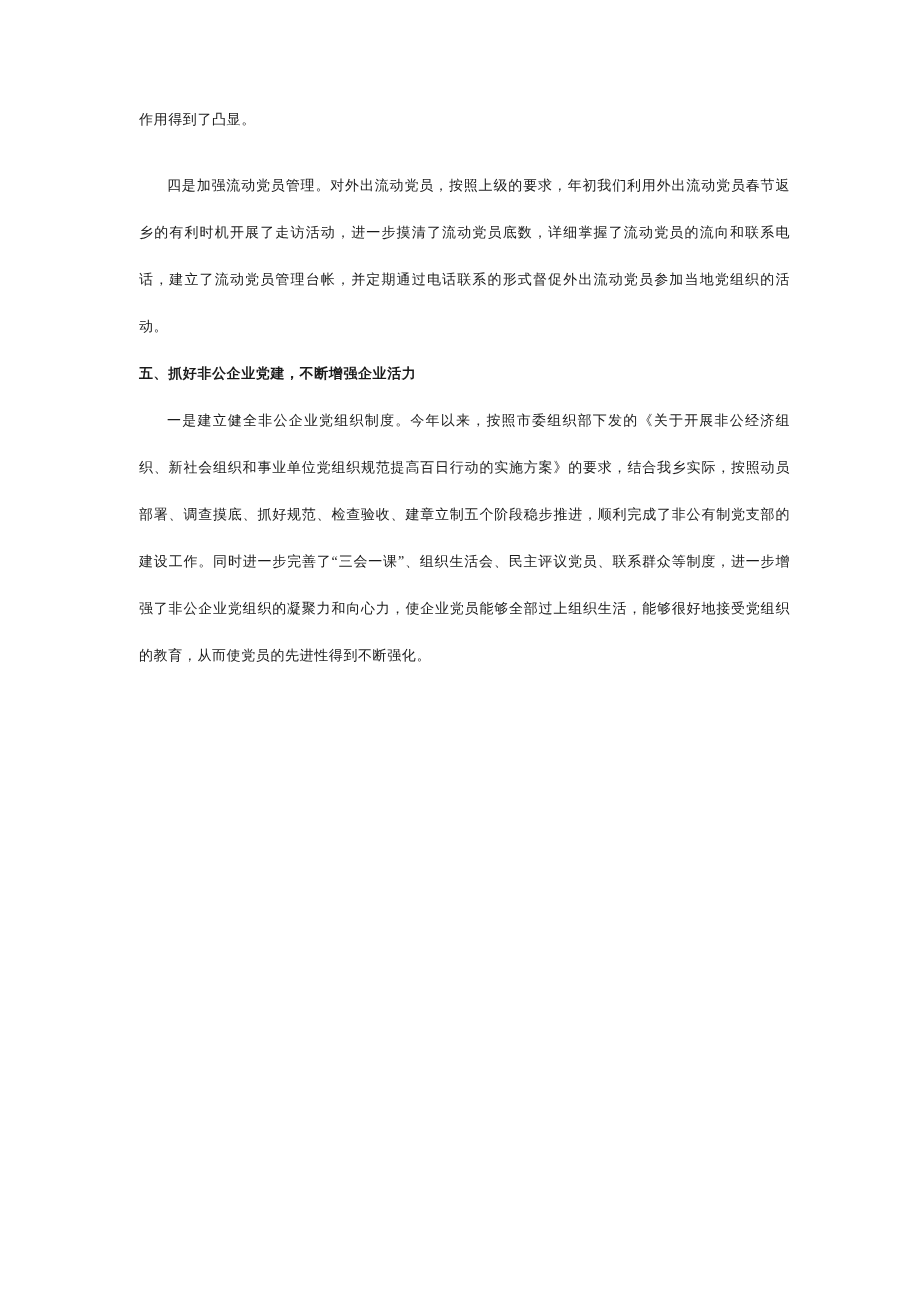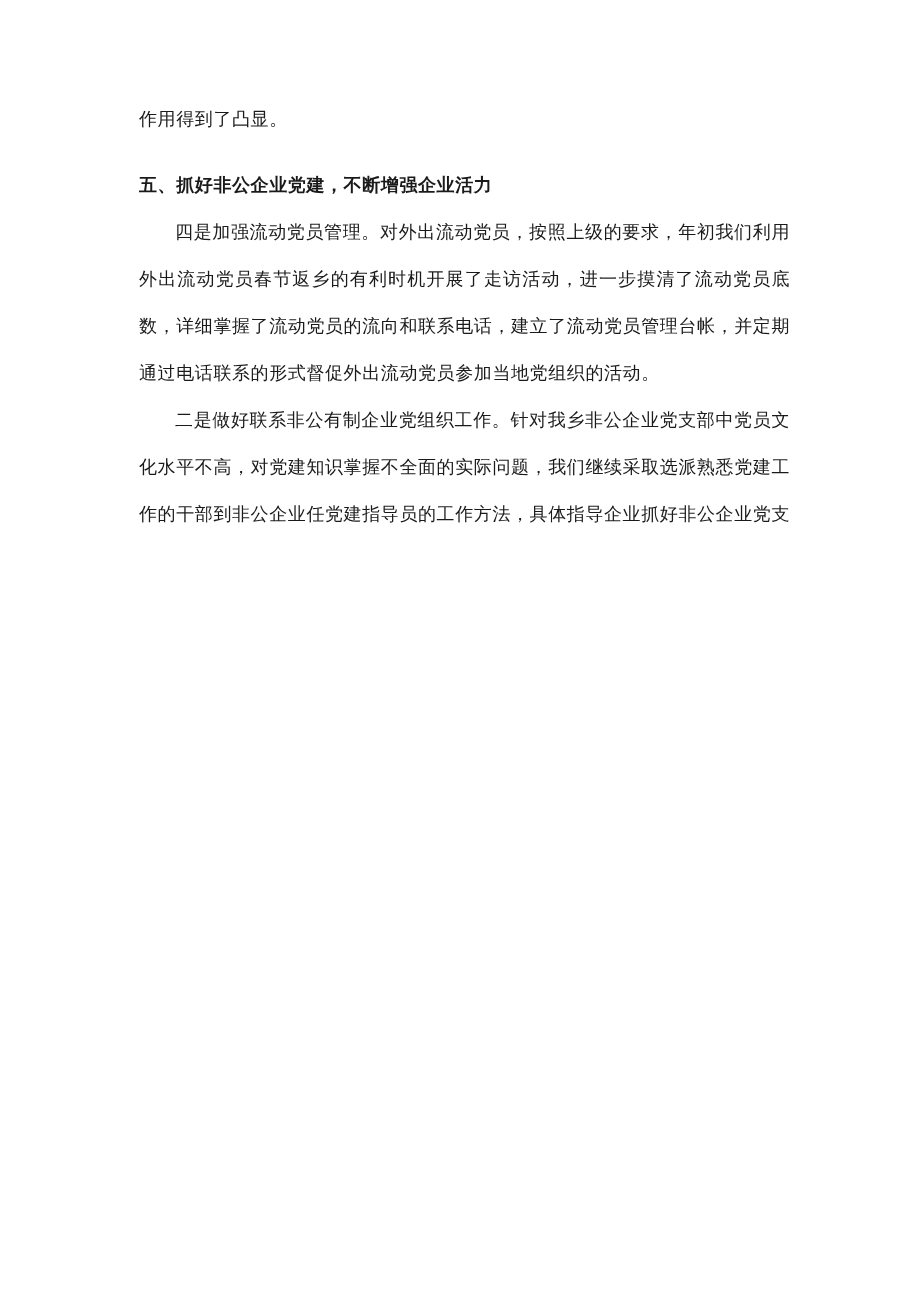--- a/index.html
+++ b/index.html
@@ -10,21 +10,21 @@
   .page {
     position: relative;
     width: 920px;
     height: 1301px;
     background: #ffffff;
     padding: 96px 130px 0 139px;
     overflow: hidden;
     color: #1a1a1a;
   }
   .para {
-    font-size: 18px;
+    font-size: 14px;
     line-height: 47px;
     letter-spacing: 0.6px;
     text-align: justify;
     word-break: break-all;
   }
   .para.body {
     text-indent: 2em;
   }
   .para.continuation {
     text-indent: 0;
@@ -35,19 +35,19 @@
     font-weight: bold;
   }
 </style>
 </head>
 <body>
 
 <div class="page">
   <p class="para continuation">作用得到了凸显。</p>
 
 
+  <p class="para body">四是加强流动党员管理。对外出流动党员，按照上级的要求，年初我们利用外出流动党员春节返乡的有利时机开展了走访活动，进一步摸清了流动党员底数，详细掌握了流动党员的流向和联系电话，建立了流动党员管理台帐，并定期通过电话联系的形式督促外出流动党员参加当地党组织的活动。</p>
+
   <p class="para heading">五、抓好非公企业党建，不断增强企业活力</p>
 
-  <p class="para body">四是加强流动党员管理。对外出流动党员，按照上级的要求，年初我们利用外出流动党员春节返乡的有利时机开展了走访活动，进一步摸清了流动党员底数，详细掌握了流动党员的流向和联系电话，建立了流动党员管理台帐，并定期通过电话联系的形式督促外出流动党员参加当地党组织的活动。</p>
+  <p class="para body">一是建立健全非公企业党组织制度。今年以来，按照市委组织部下发的《关于开展非公经济组织、新社会组织和事业单位党组织规范提高百日行动的实施方案》的要求，结合我乡实际，按照动员部署、调查摸底、抓好规范、检查验收、建章立制五个阶段稳步推进，顺利完成了非公有制党支部的建设工作。同时进一步完善了“三会一课”、组织生活会、民主评议党员、联系群众等制度，进一步增强了非公企业党组织的凝聚力和向心力，使企业党员能够全部过上组织生活，能够很好地接受党组织的教育，从而使党员的先进性得到不断强化。</p>
 
-
-  <p class="para body">二是做好联系非公有制企业党组织工作。针对我乡非公企业党支部中党员文化水平不高，对党建知识掌握不全面的实际问题，我们继续采取选派熟悉党建工作的干部到非公企业任党建指导员的工作方法，具体指导企业抓好非公企业党支</p>
 </div>
 
 </body></html>

